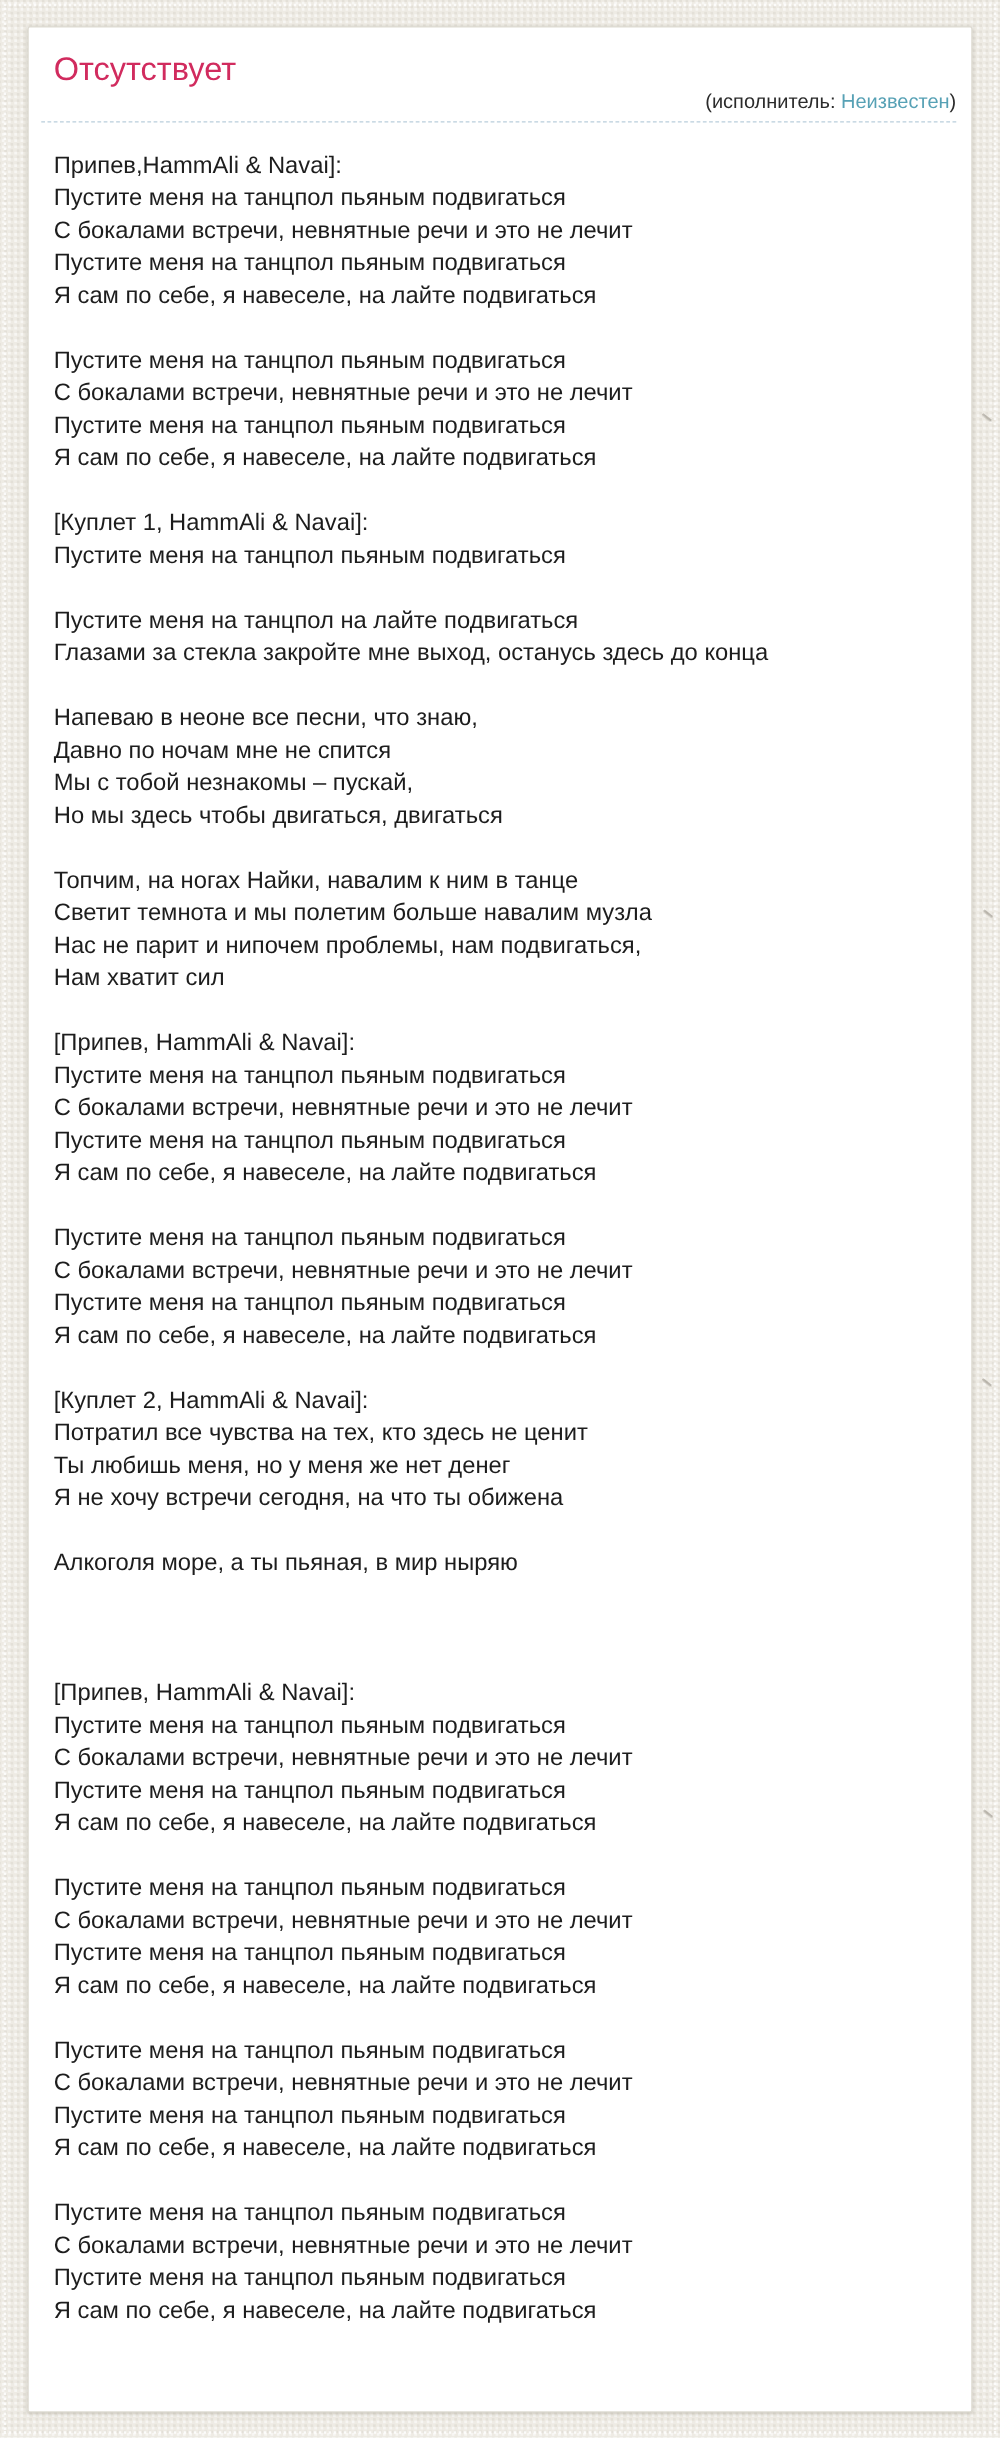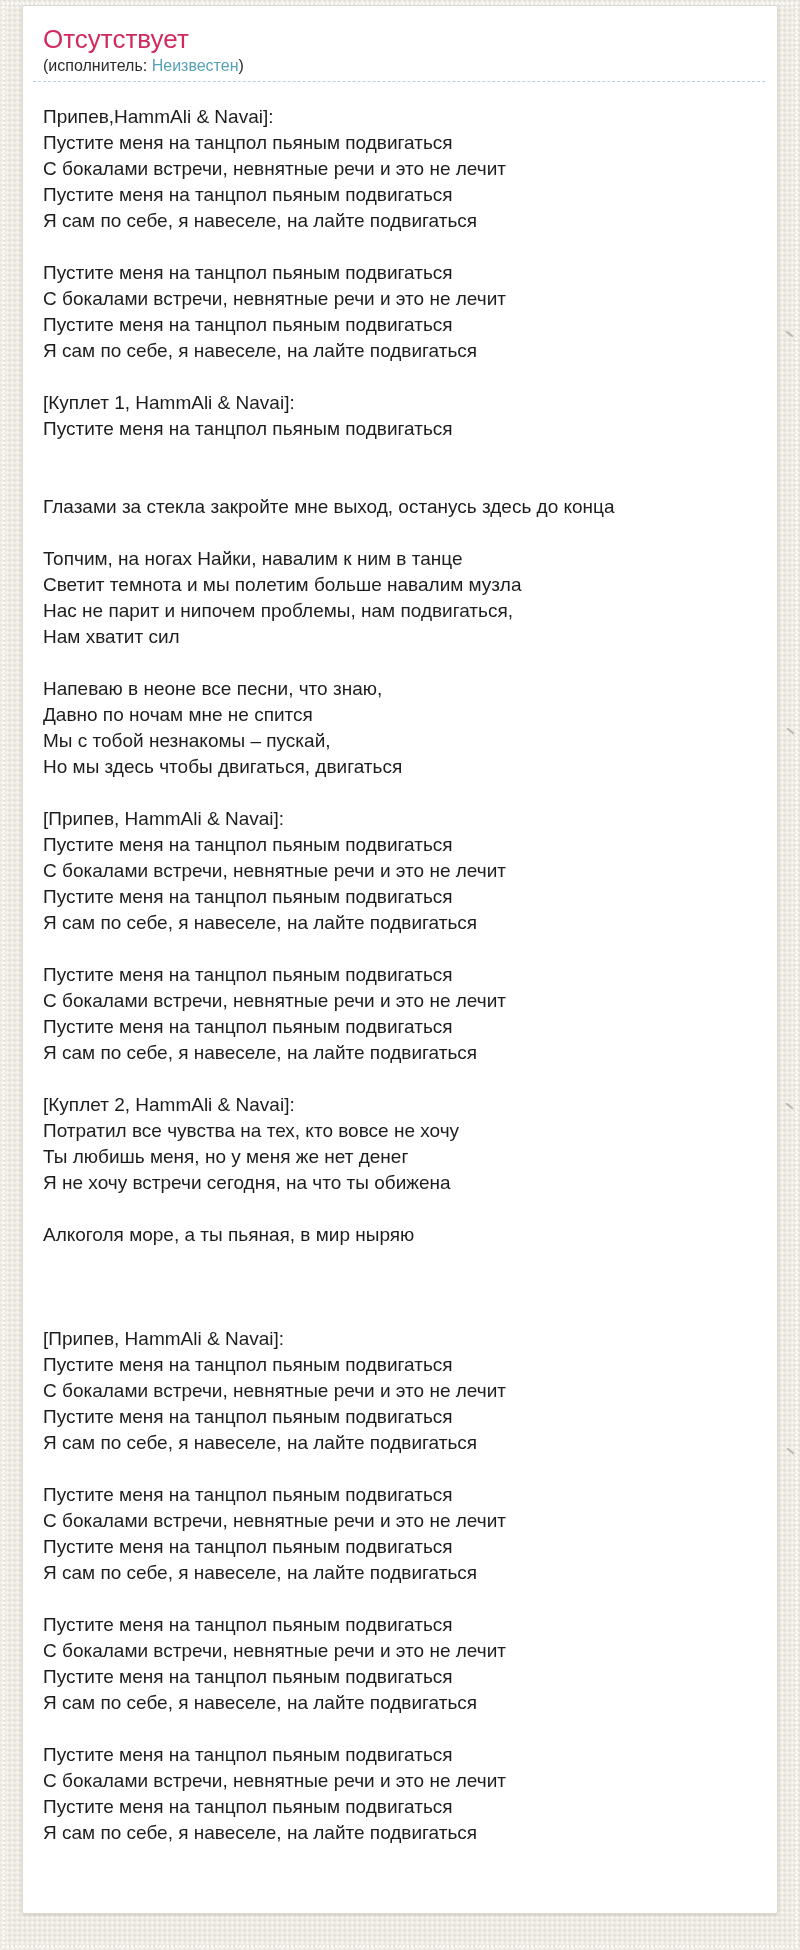--- a/index.html
+++ b/index.html
@@ -21,21 +21,21 @@
   }
   .frame {
     position: absolute;
     inset: 3px;
     border: 2px dotted rgba(255,255,255,0.85);
     pointer-events: none;
   }
   .card {
     position: absolute;
     left: 22px;
-    top: 5px;
+    top: 21px;
     width: 756px;
     height: 1909px;
     box-sizing: border-box;
     background: #ffffff;
     border: 1px solid #deDBd2;
     box-shadow: 0 1px 3px rgba(125,118,105,0.28);
     border-radius: 2px;
     padding: 18px 12px 0 10px;
     overflow: hidden;
   }
@@ -46,20 +46,21 @@
     font-weight: 400;
     color: #d12b5e;
   }
   .subtitle {
     margin: 2px 0 0 0;
     padding: 0 0 6px 10px;
     font-size: 16px;
     line-height: 19px;
     color: #2b2b2b;
     border-bottom: 1px dashed #b9cedb;
+    text-align: right;
   }
   .artist-link {
     color: #57a1b5;
     text-decoration: none;
   }
   .lyrics {
     margin: 22px 0 12px 10px;
     font-size: 19px;
     line-height: 26px;
     color: #1d1d1d;
@@ -81,26 +82,26 @@
 <body>
 
 <div class="frame"></div>
 
 <div class="card">
   <h1 class="title">Отсутствует</h1>
   <div class="subtitle"><span>(исполнитель: </span><a href="#" class="artist-link">Неизвестен</a><span>)</span></div>
   <div class="lyrics" id="lyrics">
       <p class="stanza"><span>Припев,HammAli &amp; Navai]:</span><br><span>Пустите меня на танцпол пьяным подвигаться</span><br><span>С бокалами встречи, невнятные речи и это не лечит</span><br><span>Пустите меня на танцпол пьяным подвигаться</span><br><span>Я сам по себе, я навеселе, на лайте подвигаться</span></p>
       <p class="stanza"><span>Пустите меня на танцпол пьяным подвигаться</span><br><span>С бокалами встречи, невнятные речи и это не лечит</span><br><span>Пустите меня на танцпол пьяным подвигаться</span><br><span>Я сам по себе, я навеселе, на лайте подвигаться</span></p>
-      <p class="stanza"><span>[Куплет 1, HammAli &amp; Navai]:</span><br><span>Пустите меня на танцпол пьяным подвигаться</span><br><br><br><span>Глазами за стекла закройте мне выход, останусь здесь до конца</span></p>
+      <p class="stanza"><span>[Куплет 1, HammAli &amp; Navai]:</span><br><span>Пустите меня на танцпол пьяным подвигаться</span><br><br><span>Пустите меня на танцпол на лайте подвигаться</span><br><span>Глазами за стекла закройте мне выход, останусь здесь до конца</span></p>
+      <p class="stanza"><span>Напеваю в неоне все песни, что знаю,</span><br><span>Давно по ночам мне не спится</span><br><span>Мы с тобой незнакомы – пускай,</span><br><span>Но мы здесь чтобы двигаться, двигаться</span></p>
       <p class="stanza"><span>Топчим, на ногах Найки, навалим к ним в танце</span><br><span>Светит темнота и мы полетим больше навалим музла</span><br><span>Нас не парит и нипочем проблемы, нам подвигаться,</span><br><span>Нам хватит сил</span></p>
-      <p class="stanza"><span>Напеваю в неоне все песни, что знаю,</span><br><span>Давно по ночам мне не спится</span><br><span>Мы с тобой незнакомы – пускай,</span><br><span>Но мы здесь чтобы двигаться, двигаться</span></p>
       <p class="stanza"><span>[Припев, HammAli &amp; Navai]:</span><br><span>Пустите меня на танцпол пьяным подвигаться</span><br><span>С бокалами встречи, невнятные речи и это не лечит</span><br><span>Пустите меня на танцпол пьяным подвигаться</span><br><span>Я сам по себе, я навеселе, на лайте подвигаться</span></p>
       <p class="stanza"><span>Пустите меня на танцпол пьяным подвигаться</span><br><span>С бокалами встречи, невнятные речи и это не лечит</span><br><span>Пустите меня на танцпол пьяным подвигаться</span><br><span>Я сам по себе, я навеселе, на лайте подвигаться</span></p>
-      <p class="stanza"><span>[Куплет 2, HammAli &amp; Navai]:</span><br><span>Потратил все чувства на тех, кто вовсе не хочу</span><br><span>Ты любишь меня, но у меня же нет денег</span><br><span>Я не хочу встречи сегодня, на что ты обижена</span><br></p>
+      <p class="stanza"><span>[Куплет 2, HammAli &amp; Navai]:</span><br><span>Потратил все чувства на тех, кто здесь не ценит</span><br><span>Ты любишь меня, но у меня же нет денег</span><br><span>Я не хочу встречи сегодня, на что ты обижена</span><br></p>
       <p class="stanza"><span>Алкоголя море, а ты пьяная, в мир ныряю</span><br><br><br></p>
       <p class="stanza"><span>[Припев, HammAli &amp; Navai]:</span><br><span>Пустите меня на танцпол пьяным подвигаться</span><br><span>С бокалами встречи, невнятные речи и это не лечит</span><br><span>Пустите меня на танцпол пьяным подвигаться</span><br><span>Я сам по себе, я навеселе, на лайте подвигаться</span></p>
       <p class="stanza"><span>Пустите меня на танцпол пьяным подвигаться</span><br><span>С бокалами встречи, невнятные речи и это не лечит</span><br><span>Пустите меня на танцпол пьяным подвигаться</span><br><span>Я сам по себе, я навеселе, на лайте подвигаться</span></p>
       <p class="stanza"><span>Пустите меня на танцпол пьяным подвигаться</span><br><span>С бокалами встречи, невнятные речи и это не лечит</span><br><span>Пустите меня на танцпол пьяным подвигаться</span><br><span>Я сам по себе, я навеселе, на лайте подвигаться</span></p>
       <p class="stanza"><span>Пустите меня на танцпол пьяным подвигаться</span><br><span>С бокалами встречи, невнятные речи и это не лечит</span><br><span>Пустите меня на танцпол пьяным подвигаться</span><br><span>Я сам по себе, я навеселе, на лайте подвигаться</span></p>
     </div>
 </div>
 
 <span class="curl" style="left:785px; top:333px;"></span>
 <span class="curl" style="left:786px; top:730px;"></span>

